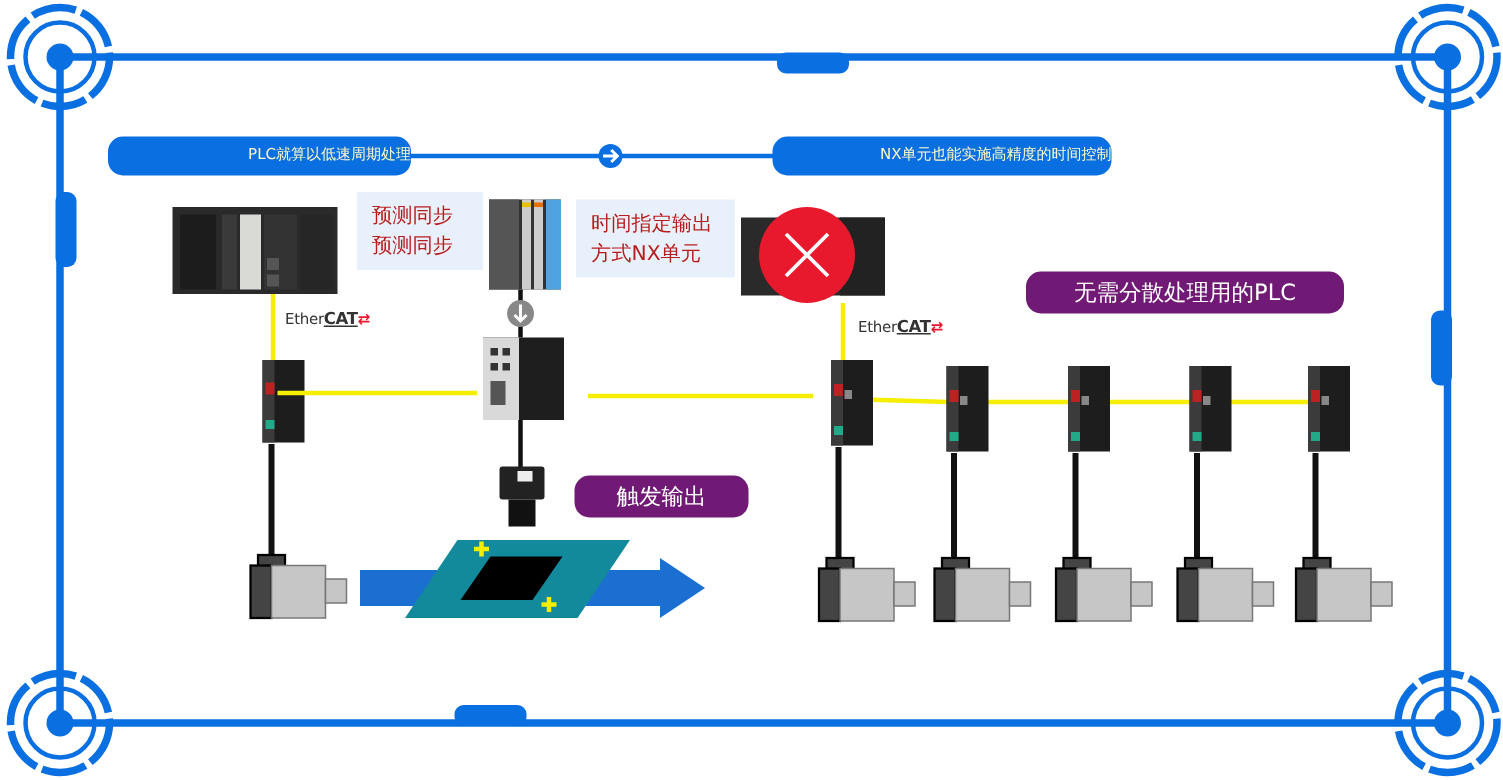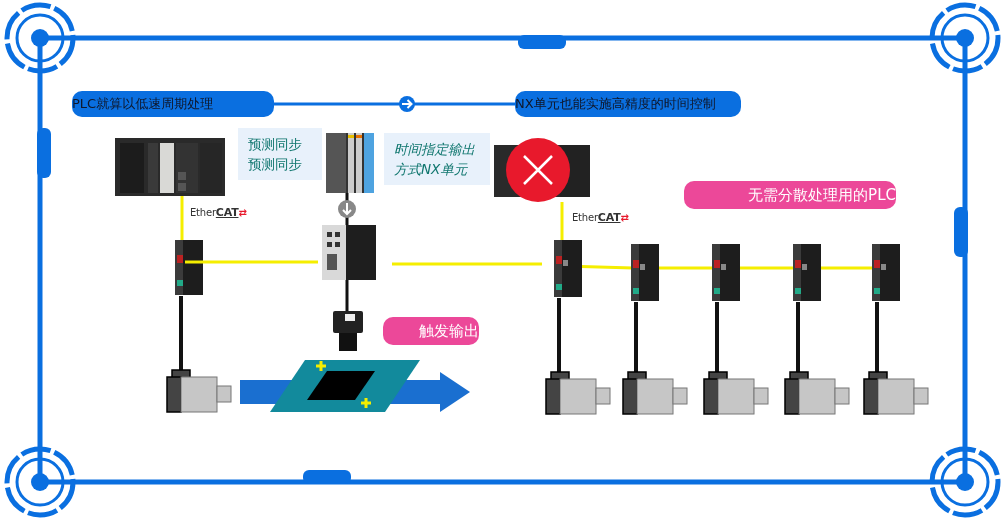--- a/index.html
+++ b/index.html
@@ -1,20 +1,20 @@
 <!DOCTYPE html>
 <html><head>
 <meta charset="utf-8">
 <style>
   html, body { margin:0; padding:0; background:#fff; }
   body { width:1002px; height:520px; position:relative; overflow:hidden; font-family:"DejaVu Sans", sans-serif; }
   svg { position:absolute; left:0; top:0; }
-  .pill-blue { position:absolute; background:#0a6fe0; color:#0f172a; border-radius:10px; font-size:13px; height:26px; line-height:26px; text-align:left; }
-  .pill-gray { position:absolute; background:#ec4899; color:#fff; border-radius:10px; font-size:15px; height:28px; line-height:28px; text-align:right; }
-  .note { position:absolute; background:#e8f1fb; color:#0f766e; border-radius:0; font-size:13.5px; line-height:20px; padding:6px 10px; }
+  .pill-blue { position:absolute; background:#0a6fe0; color:#fef9c3; border-radius:10px; font-size:10px; height:26px; line-height:26px; text-align:right; }
+  .pill-gray { position:absolute; background:#701a75; color:#fff; border-radius:10px; font-size:15px; height:28px; line-height:28px; text-align:center; }
+  .note { position:absolute; background:#e8f1fb; color:#b91c1c; border-radius:0; font-size:13.5px; line-height:20px; padding:6px 10px; }
   .ethercat { position:absolute; font-size:10px; color:#333; letter-spacing:-0.2px; }
   .ethercat b { font-weight:bold; font-size:11px;text-decoration:underline; }
 </style>
 </head>
 <body>
 
 <svg width="1002" height="520">
 
   <g fill="none" stroke="#0a6fe0" stroke-width="5">
     <line x1="40" y1="38" x2="965" y2="38"></line>
@@ -219,26 +219,26 @@
     </g>
   </svg>
 
 <div class="pill-blue" style="left:72px; top:91px; width:202px;">PLC就算以低速周期处理</div>
 <div class="pill-blue" style="left:515px; top:91px; width:226px;">NX单元也能实施高精度的时间控制</div>
 
 <div class="note" style="left:238px; top:128px; width:64px;">
   <div>预测同步</div>
   <div>预测同步</div>
 </div>
-<div class="note" style="left:384px; top:133px; width:86px;font-style:italic;">
+<div class="note" style="left:384px; top:133px; width:86px;">
   <div>时间指定输出</div>
   <div>方式NX单元</div>
 </div>
 
 <div class="ethercat" style="left:190px; top:206px;">
   <span>Ether</span><b>CAT</b><span style="color:#e8192c;font-weight:bold;">⇄</span>
 </div>
 <div class="ethercat" style="left:572px; top:211px;">
   <span>Ether</span><b>CAT</b><span style="color:#e8192c;font-weight:bold;">⇄</span>
 </div>
 
-<div class="pill-gray" style="left:383px; top:317px; width:96px;">触发输出</div>
+<div class="pill-gray" style="left:383px; top:317px; width:116px;">触发输出</div>
 <div class="pill-gray" style="left:684px; top:181px; width:212px;">无需分散处理用的PLC</div>
 
 </body></html>

